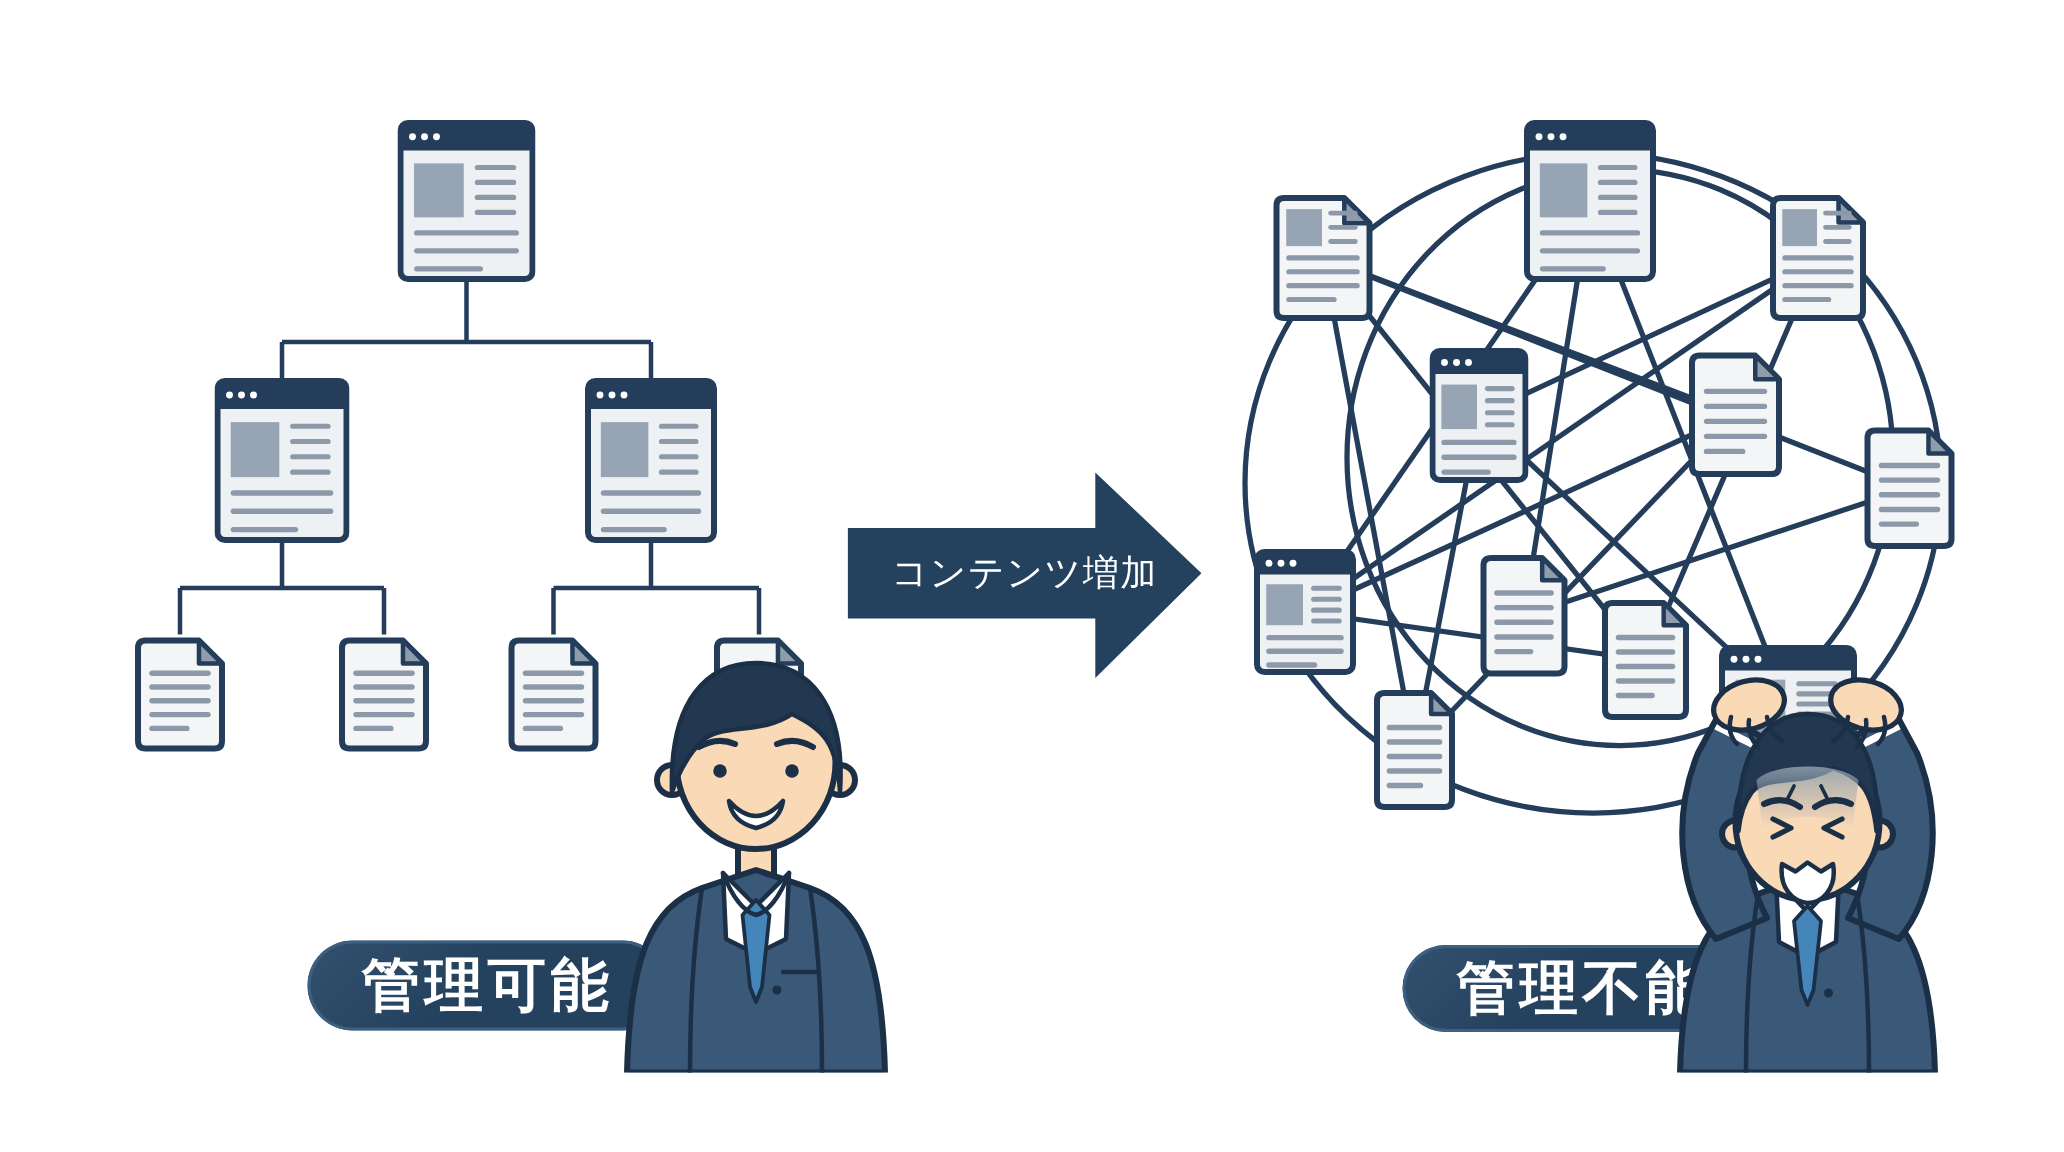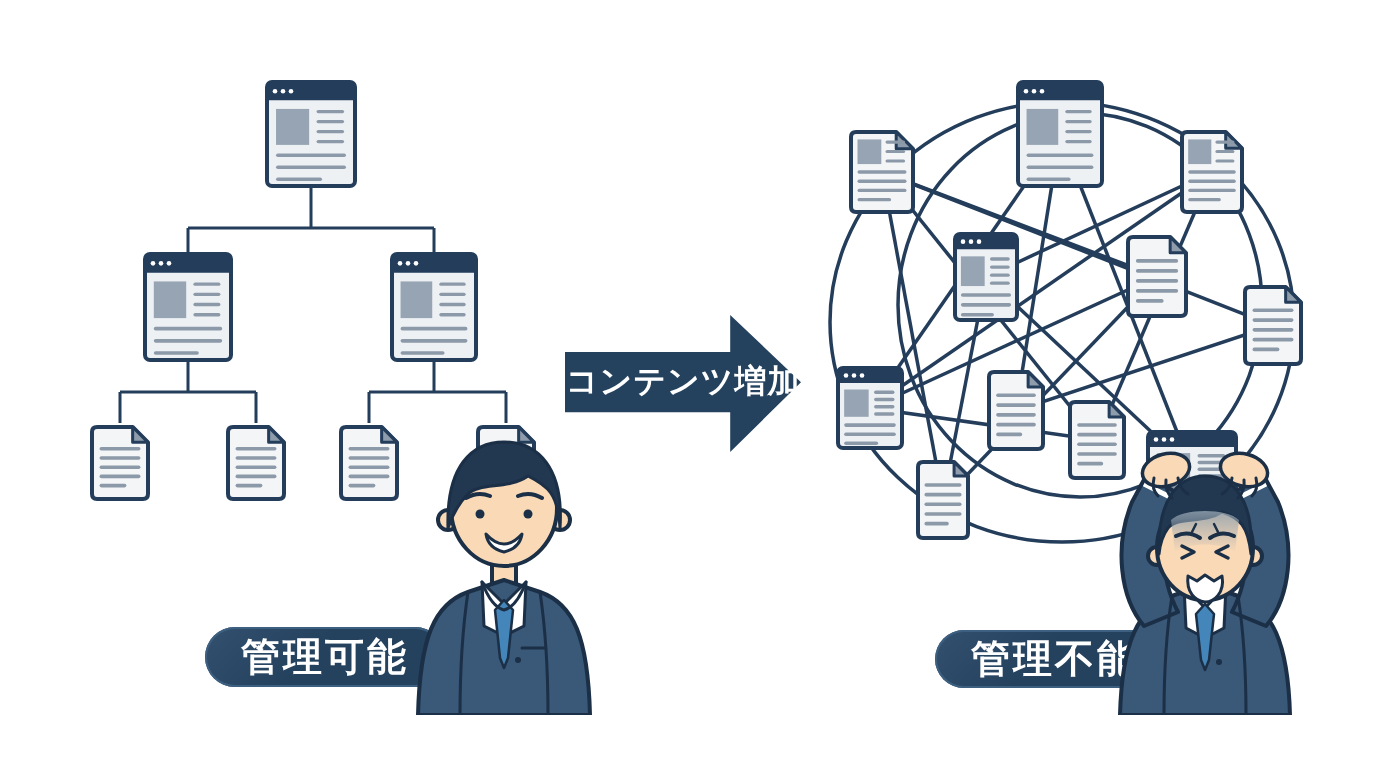--- a/index.html
+++ b/index.html
@@ -12,21 +12,21 @@
   .layer{position:absolute;left:0;top:0;}
   .node{position:absolute;line-height:0;}
   .arrow{
     position:absolute;left:565px;top:315px;width:236px;height:137px;
     background:var(--panel-fill);
     clip-path:polygon(0 27%,70% 27%,70% 0,100% 49%,70% 100%,70% 71%,0 71%);
   }
   .arrow-label{
     position:absolute;left:8%;right:8%;top:27%;height:44%;
     display:flex;align-items:center;justify-content:center;
-    color:var(--label-text);font-size:32px;font-weight:bold;letter-spacing:1px;
+    color:var(--label-text);font-size:24px;font-weight:normal;letter-spacing:1px;
     white-space:nowrap;
   }
   .pill{
     position:absolute;height:60px;border-radius:999px;
     background:linear-gradient(135deg,#33516f 0%,var(--panel-fill) 45%);
     box-shadow:inset 0 0 0 2px #3d5f80;
     display:flex;align-items:center;justify-content:center;
     color:var(--label-text);font-size:39px;font-weight:bold;letter-spacing:3px;
     white-space:nowrap;
   }

